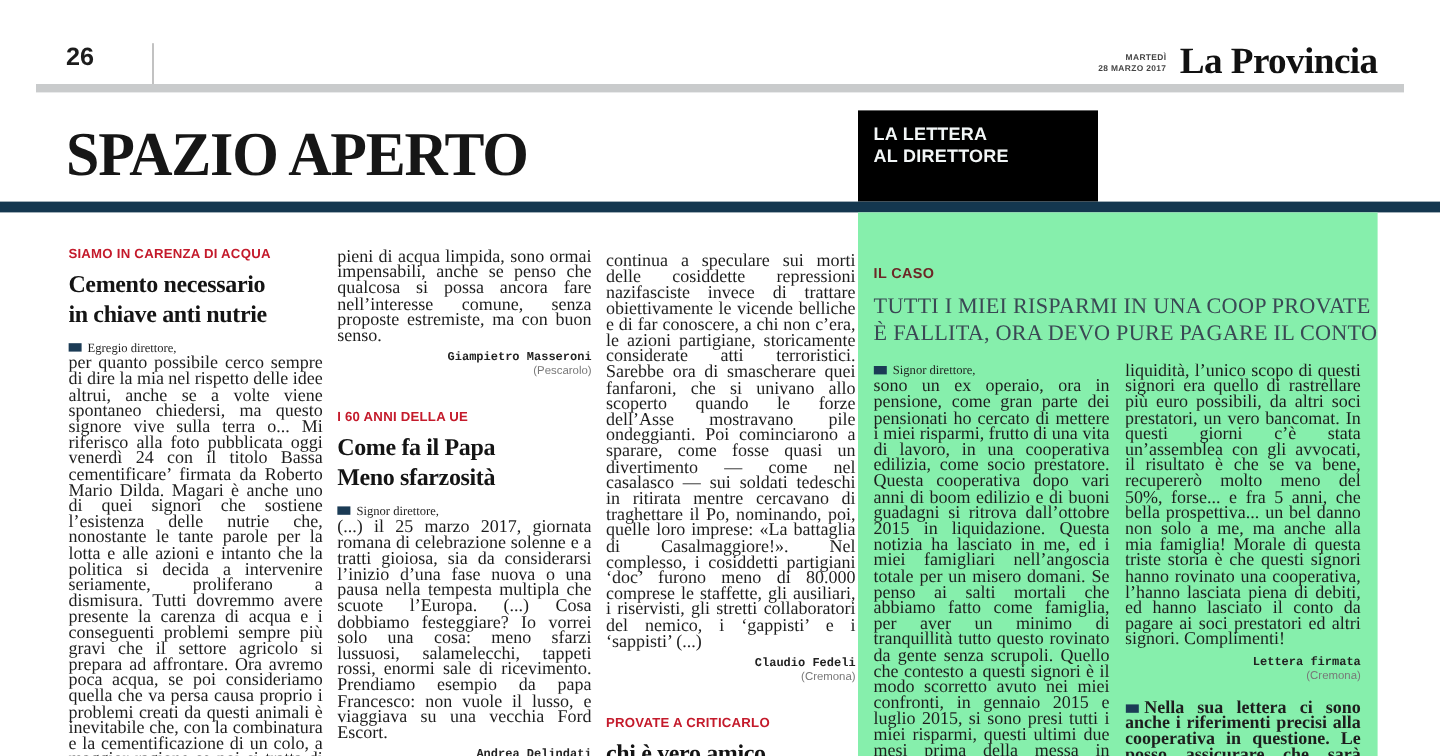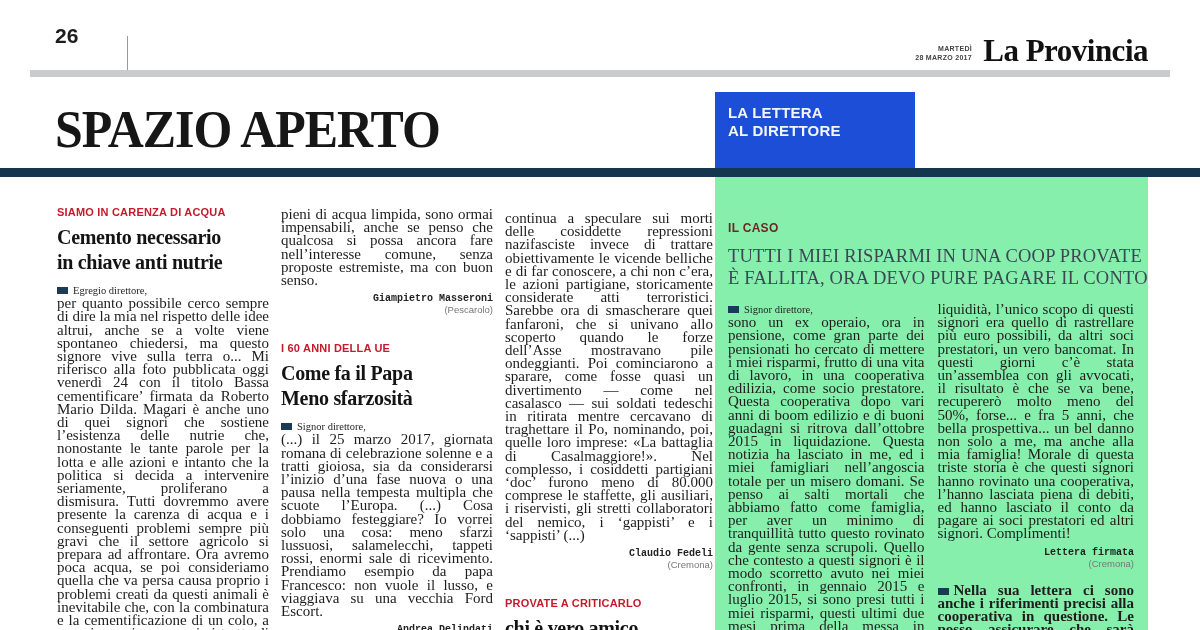--- a/index.html
+++ b/index.html
@@ -2,35 +2,35 @@
 <html><head>
 <meta charset="utf-8">
 <style>
   * { margin:0; padding:0; box-sizing:border-box; }
   html,body { width:1200px; height:630px; }
   body {
     position:relative; width:1200px; height:630px; overflow:hidden;
     background:#ffffff; font-family:"Liberation Serif", serif; color:#1f1f1f;
   }
   
-  .page-num { position:absolute; left:55px; top:24px; font-family:"Liberation Sans",sans-serif;
+  .page-num { position:absolute; left:55px; top:36px; font-family:"Liberation Sans",sans-serif;
     font-weight:bold; font-size:21px; color:#1c1c1c; }
   .page-num-rule { position:absolute; left:127px; top:36px; width:1px; height:36px; background:#9a9a9a; }
   .date-block { position:absolute; right:228px; top:44px; text-align:right;
     font-family:"Liberation Sans",sans-serif; font-weight:bold; font-size:7px;
     line-height:9px; color:#444; letter-spacing:.3px; }
   .masthead { position:absolute; right:52px; top:33px; font-family:"Liberation Serif",serif;
     font-weight:bold; font-size:31px; letter-spacing:-.5px; color:#111;margin-left:12px; }
   .gray-rule { position:absolute; left:30px; right:30px; top:70px; height:7px; background:#c9cbcc; }
   
   .section-title { position:absolute; left:55px; top:100px; font-family:"Liberation Serif",serif;
     font-weight:bold; font-size:52px; letter-spacing:-1px; color:#161616; transform:scaleX(.96);
     transform-origin:left; white-space:nowrap; }
   .letter-box { position:absolute; left:715px; top:92px; width:200px; height:76px;
-    background:#1d4ed8; padding:12px 0 0 13px; }
+    background:#000000; padding:12px 0 0 13px; }
   .letter-box div { font-family:"Liberation Sans",sans-serif; font-weight:bold; font-size:15px;
     line-height:18px; color:#f2f6f7; letter-spacing:.2px; }
   .navy-rule { position:absolute; left:0; top:168px; width:1200px; height:9px; background:#14374f; }
   
   .columns { position:absolute; left:57px; top:200px; width:656px; height:430px;
     display:flex; gap:12px; overflow:hidden; }
   .col { width:212px; overflow:hidden; }
   .col:last-child { width:208px; }
   .kicker { font-family:"Liberation Sans",sans-serif; font-weight:bold; font-size:11px;
     letter-spacing:.2px; color:#c41a2b; margin:6px 0 7px 0; }

